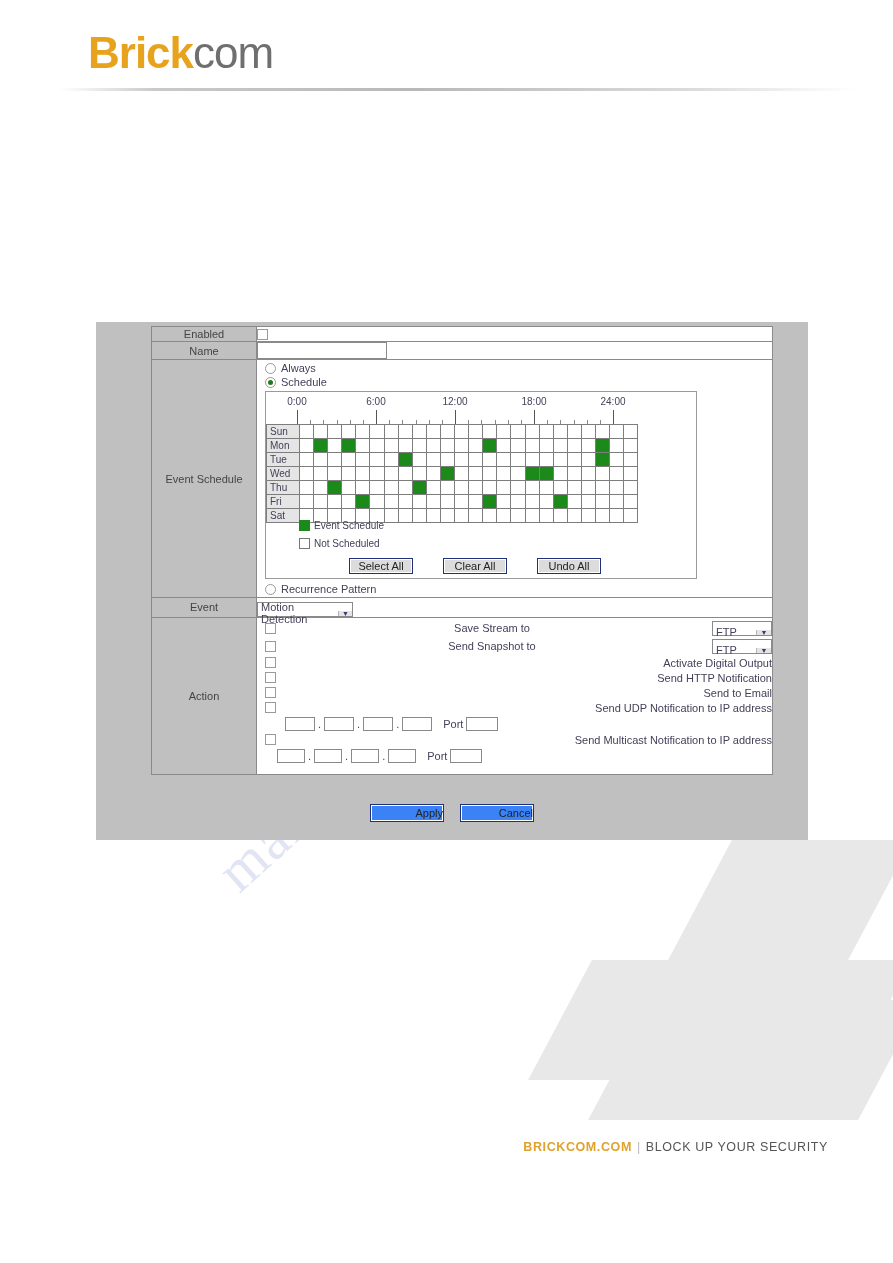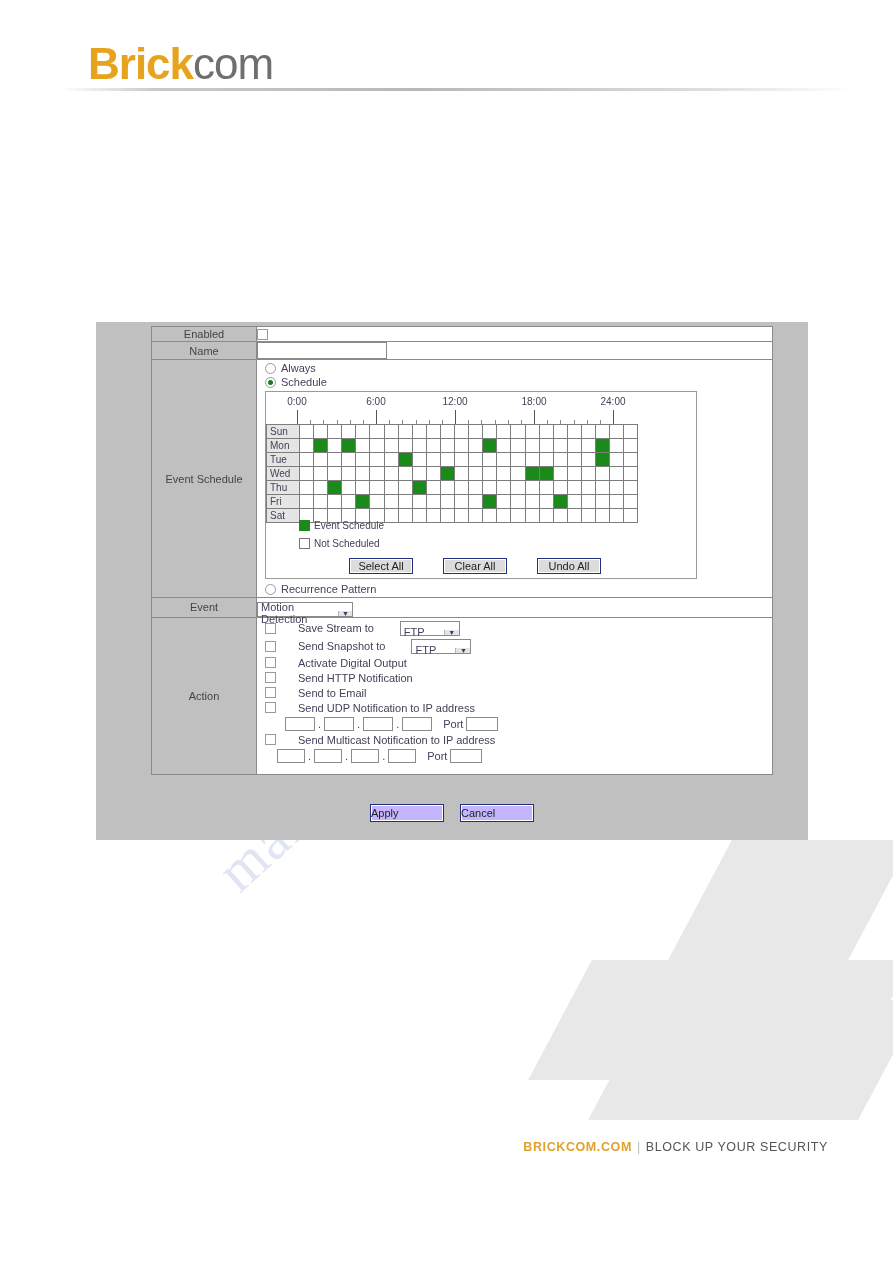--- a/index.html
+++ b/index.html
@@ -30,21 +30,21 @@
   .wm2{left:380px;top:590px;font-size:56px;}
   .wm-shape{
     position:absolute;
     background:#e8e8e8;
     pointer-events:none;
     z-index:0;
   }
 
   
   #header{
-    position:absolute;left:0;top:11px;width:855px;height:100px;
+    position:absolute;left:0;top:0;width:855px;height:100px;
     background:#fff;z-index:10;
   }
   #logo{
     position:absolute;left:88px;top:28px;
     font-size:44px;font-weight:bold;
     letter-spacing:-1px;
     font-family:"Liberation Sans", sans-serif;
   }
   #logo .brick{color:#e8a31e;}
   #logo .com{color:#6f6f6f;font-weight:normal;}
@@ -202,21 +202,21 @@
     border-left:1px solid #b5b5b5;
     display:flex;align-items:center;justify-content:center;
     font-size:7px;color:#3a3a7a;
   }
   .sel-event{width:96px;}
   .sel-ftp{width:60px;margin-left:4px;}
 
   
   .act-line{
     display:flex;align-items:center;gap:22px;
-    margin:3px 0 3px 8px;font-size:11px;color:#46405a;
+    margin:3px 0 3px 8px;font-size:11px;color:#46405a;justify-content:space-between;
   }
   .ip-line{
     display:flex;align-items:center;gap:3px;
     margin:2px 0 3px 28px;font-size:11px;color:#46405a;
   }
   .ip-box{
     border:1px solid #8a8a8a;background:#fff;
     width:30px;height:14px;box-sizing:border-box;
   }
   .ip-box.w2{width:28px;}
@@ -226,23 +226,23 @@
   }
   .dot{color:#46405a;}
 
   
   #apply-row{
     position:absolute;left:0;top:482px;width:712px;
     display:flex;justify-content:center;gap:16px;
   }
   .btn-lg{
     border:1px solid #20307c;
-    background:#c4b5fd;
+    background:#3b82f6;
     font-size:11px;color:#222;
-    width:72px;padding:2px 0;text-align:left;
+    width:72px;padding:2px 0;text-align:right;
     box-shadow:inset 0 0 0 1px #fff;
     font-family:"Liberation Sans", sans-serif;
     cursor:pointer;
   }
 
   
   #footer{
     position:absolute;left:0;top:1140px;width:893px;height:24px;
     text-align:right;padding-right:65px;box-sizing:border-box;
     font-size:12.5px;letter-spacing:.6px;z-index:30;

